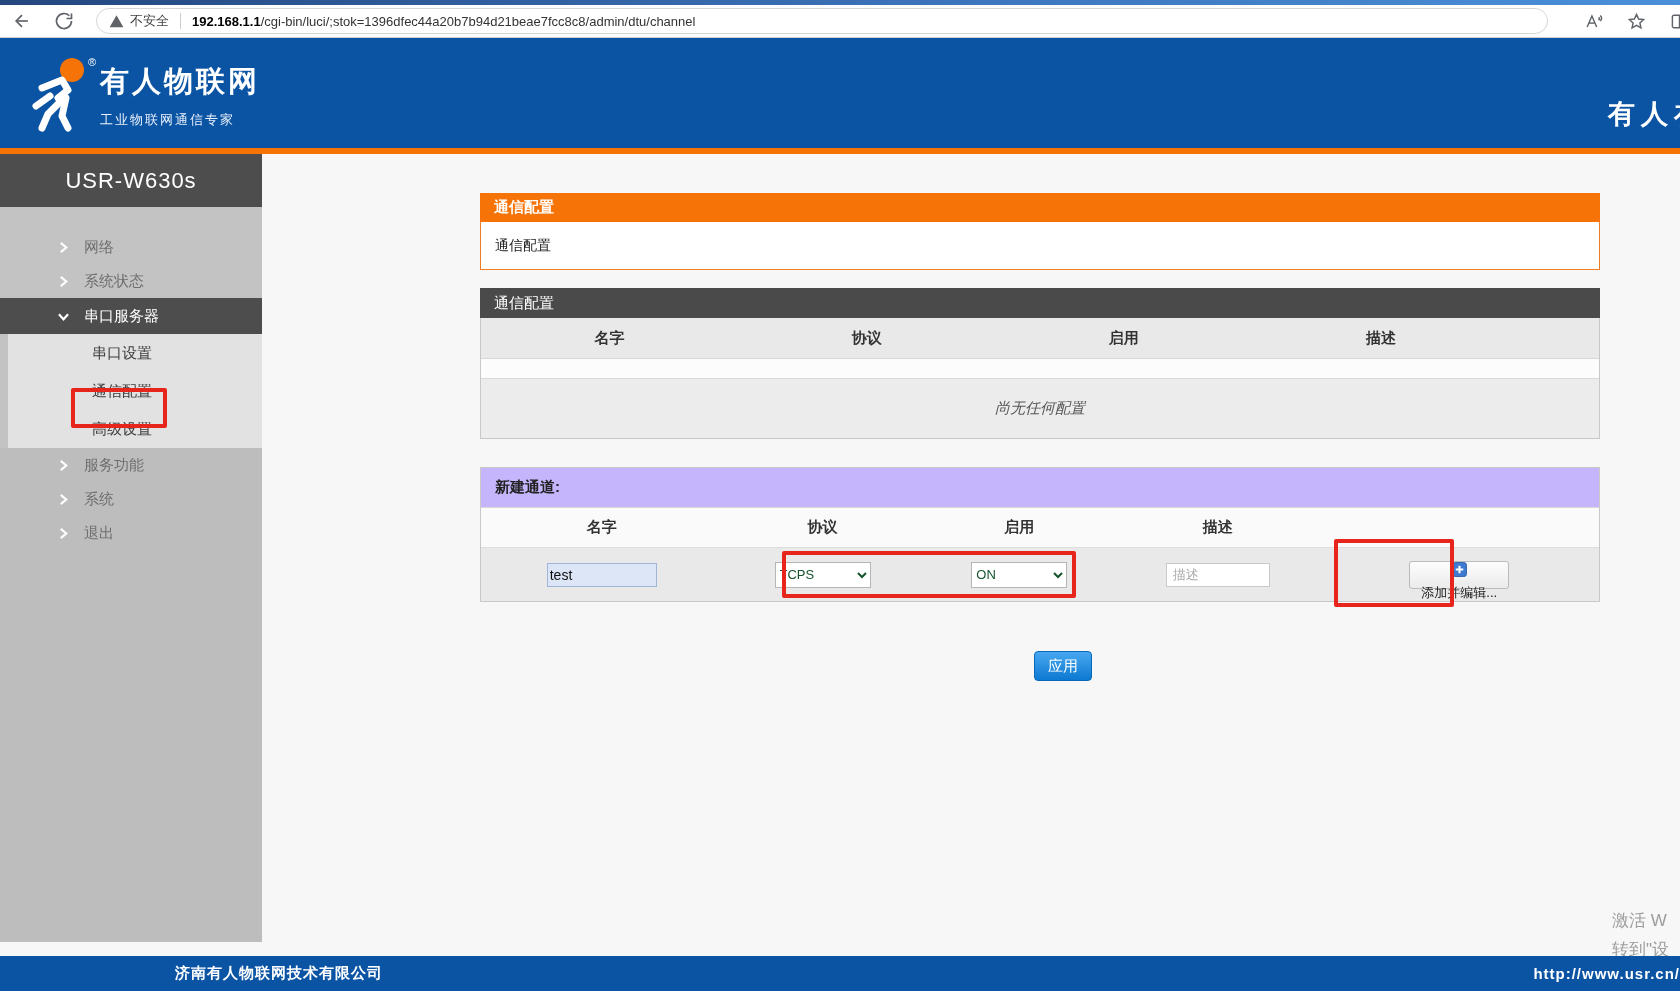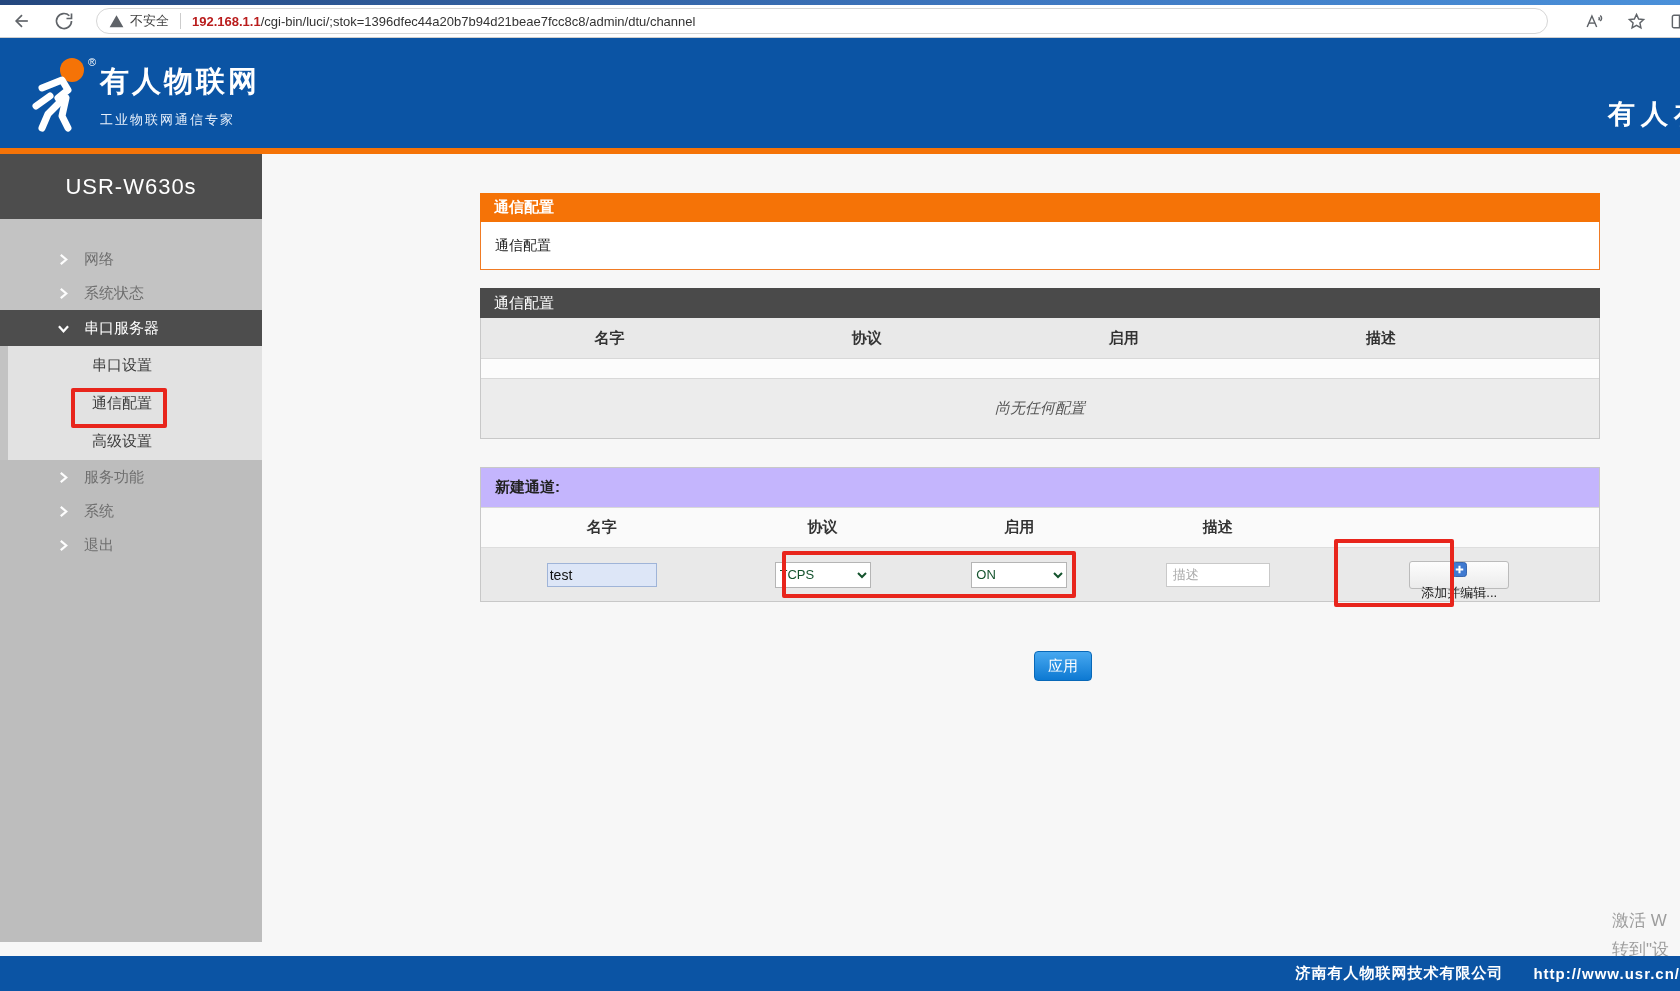--- a/index.html
+++ b/index.html
@@ -8,40 +8,40 @@
 
   
   .tab-strip { height:5px; background:linear-gradient(90deg,#24477e 0%,#3e77c0 60%,#4a90d9 100%); }
   .browser-bar { height:33px; background:#fff; border-bottom:1px solid #cfcfcf; display:flex; align-items:center; padding:0 12px; position:relative; }
   .nav-ico { width:20px; height:20px; margin-right:22px; color:#5f6368; flex:0 0 auto; cursor:pointer; }
   .address-pill { height:26px; width:1452px; border:1px solid #d6d6d6; border-radius:14px; background:#fff; display:flex; align-items:center; padding:0 12px; }
   .warn-ico { width:15px; height:15px; color:#5f6368; margin-right:6px; flex:0 0 auto; }
   .sec-text { font-size:13px; color:#444; white-space:nowrap; }
   .pill-sep { width:1px; height:16px; background:#ccc; margin:0 11px; }
   .url { font-size:13px; color:#333; white-space:nowrap; overflow:hidden; }
-  .url .domain { font-weight:700; color:#b91c1c; }
+  .url .domain { font-weight:700; color:#000000; }
   .toolbar-right { position:absolute; right:0; top:0; height:33px; display:flex; align-items:center; }
   .tr-ico { width:19px; height:19px; color:#5f6368; margin-right:24px; cursor:pointer; }
   .tr-ico.cut { margin-right:-9px; }
 
   
   .site-header { height:110px; background:#0b54a4; position:relative; overflow:hidden; }
   .logo { position:absolute; left:28px; top:16px; }
   .brand-block { position:absolute; left:100px; top:24px; }
   .brand { color:#fff; font-size:29px; font-weight:700; letter-spacing:3px; }
   .brand-sub { color:#e8f0fb; font-size:13px; margin-top:9px; letter-spacing:2px; }
   .slogan { position:absolute; left:1608px; top:58px; color:#fff; font-size:27px; font-weight:700; letter-spacing:6px; white-space:nowrap; }
   .orange-strip { height:6px; background:#f57307; }
 
   
   .layout { position:relative; height:837px; background:#f7f7f7; }
 
   
   .sidebar { position:absolute; left:0; top:0; width:262px; height:788px; background:#c3c3c3; display:flex; flex-direction:column; }
-  .device { height:65px; background:#4d4d4d; color:#fff; font-size:22px; display:flex; align-items:center; justify-content:center; letter-spacing:1px; }
+  .device { height:53px; background:#4d4d4d; color:#fff; font-size:22px; display:flex; align-items:center; justify-content:center; letter-spacing:1px; }
   .side-spacer { height:23px; }
   .side-item { height:34px; display:flex; align-items:center; padding-left:58px; font-size:15px; color:#6f6f6f; cursor:pointer; }
   .side-item .chev { width:11px; height:11px; margin-right:15px; color:#fdfdfd; flex:0 0 auto; }
   .side-item.selected { height:36px; background:#4d4d4d; color:#fff; }
   .submenu { background:#e2e2e2;margin-left:8px; }
   .sub-item { height:38px; display:flex; align-items:center; padding-left:84px; font-size:15px; color:#3c3c3c; cursor:pointer; }
   .side-bottom { background:#bdbdbd; flex:1 1 auto; }
 
   
   .section { position:absolute; left:480px; width:1120px; }
@@ -72,21 +72,21 @@
   .apply-btn { position:absolute; left:1034px; top:497px; width:58px; height:30px; background:linear-gradient(#47a8f0,#0d79d2); border:1px solid #0868b8; border-radius:4px; color:#fff; font-size:15px; cursor:pointer; font-family:inherit; }
 
   
   .anno { position:absolute; border:4px solid #e8251c; border-radius:2px; pointer-events:none; }
   .anno1 { left:71px;  top:234px; width:96px;  height:40px; }
   .anno2 { left:782px; top:397px; width:294px; height:47px; }
   .anno3 { left:1334px; top:385px; width:120px; height:68px; }
 
   
   .watermark { position:absolute; left:1612px; top:752px; width:68px; overflow:hidden; color:#9d9d9d; font-size:17px; line-height:29px; white-space:nowrap; }
-  .footer { position:absolute; left:0; bottom:0; width:1680px; height:35px; background:#0b54a4; display:flex; align-items:center; justify-content:flex-end; gap:30px; padding-left:175px; }
+  .footer { position:absolute; left:0; bottom:0; width:1680px; height:35px; background:#0b54a4; display:flex; align-items:center; justify-content:space-between; gap:30px; padding-left:175px; }
   .footer span { color:#fff; font-size:15px; font-weight:700; letter-spacing:1px; }
 </style>
 </head>
 <body>
 
 <div class="tab-strip"></div>
 <div class="browser-bar">
   <svg class="nav-ico" viewBox="0 0 24 24" fill="none" stroke="currentColor" stroke-width="2">
       <path d="M19 12H5"></path>
       <path d="M12 19l-7-7 7-7"></path>

